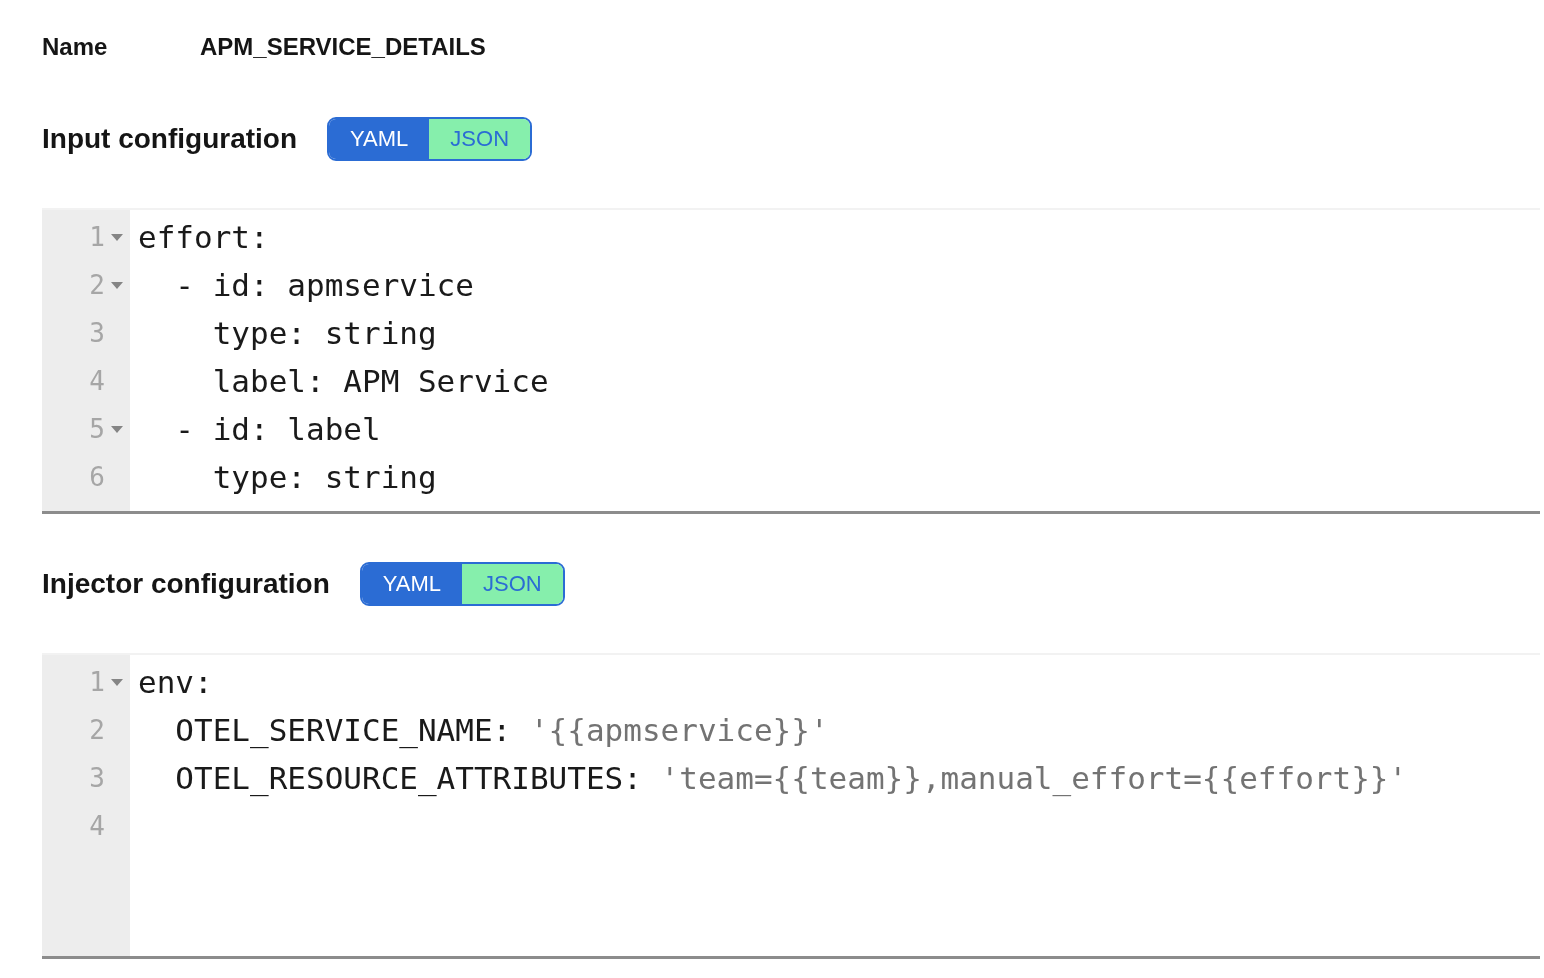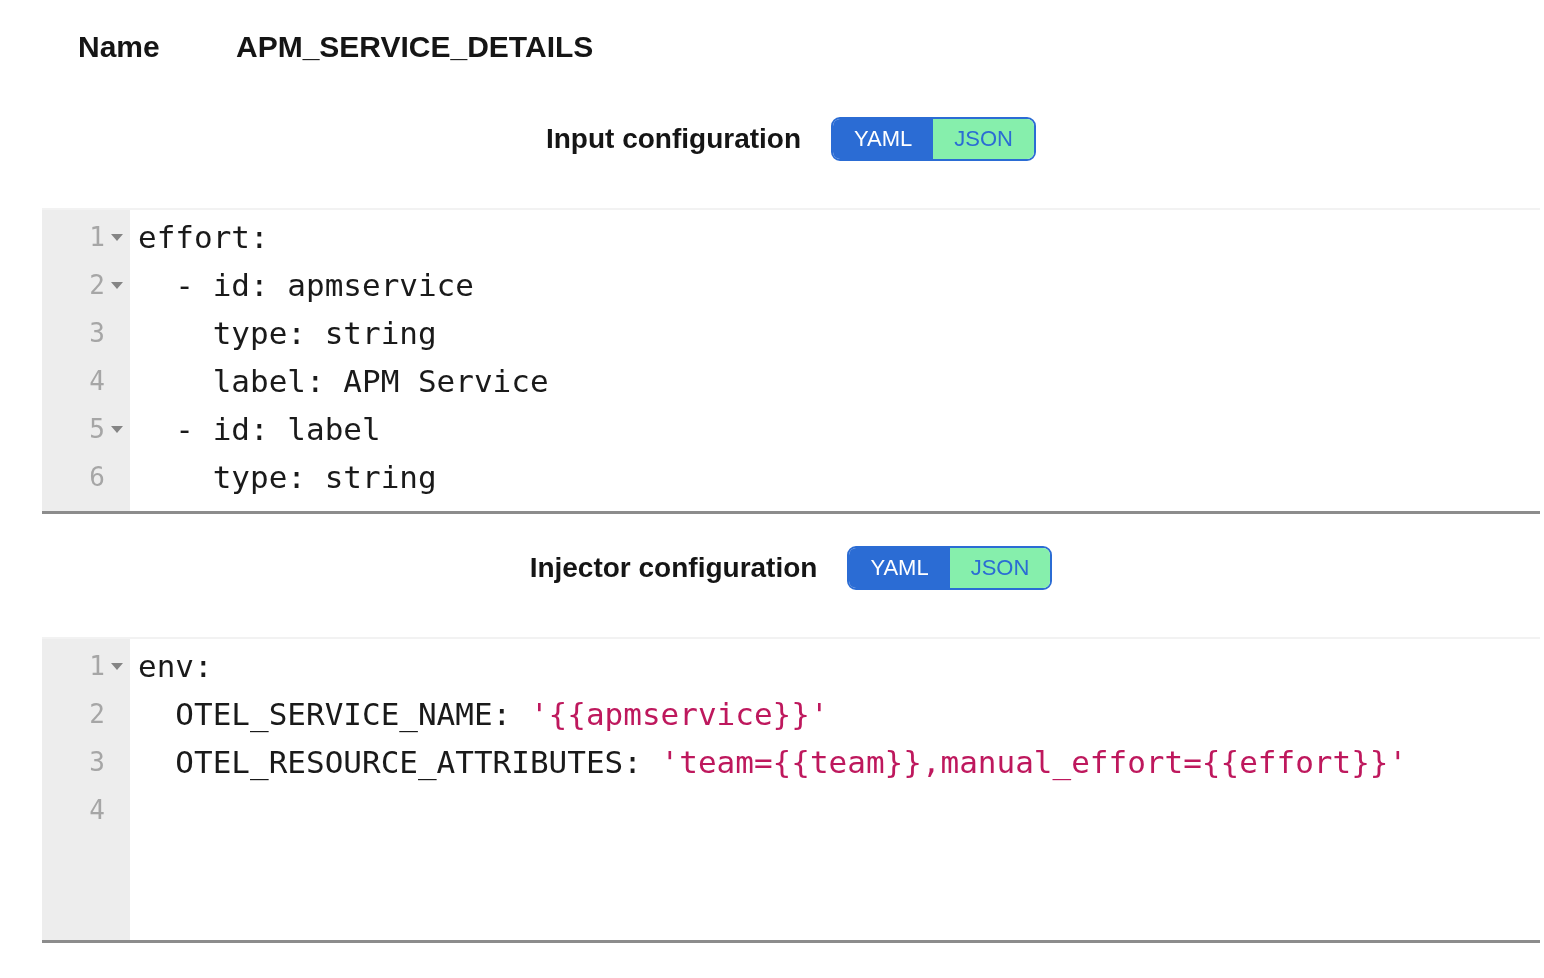--- a/index.html
+++ b/index.html
@@ -1,28 +1,28 @@
 <!DOCTYPE html>
 <html><head>
 <meta charset="utf-8">
 <style>
   * { margin:0; padding:0; box-sizing:border-box; }
   html,body { width:1544px; height:978px; background:#ffffff; overflow:hidden;
               font-family:"Liberation Sans", sans-serif; color:#151515; }
   .page { padding:0 4px 0 42px; }
 
   
-  .name-row { margin-top:30px; display:flex; align-items:flex-start; font-size:30px; line-height:34px;margin-left:36px; }
+  .name-row { margin-top:30px; display:flex; align-items:flex-start; font-size:24px; line-height:34px; }
   .name-label { width:158px; font-weight:700; }
   .name-value { font-weight:700; }
 
   
-  .config-row { display:flex; align-items:center; gap:30px; height:44px;justify-content:center; }
+  .config-row { display:flex; align-items:center; gap:30px; height:44px; }
   .config-row.first { margin-top:53px; }
-  .config-row.second { margin-top:32px; }
+  .config-row.second { margin-top:48px; }
   .config-heading { font-size:28px; font-weight:700; }
 
   .toggle-group { display:inline-flex; height:44px; border:2px solid #2b6cd4;
                   border-radius:9px; overflow:hidden; background:#ffffff; }
   .toggle-btn { display:flex; align-items:center; justify-content:center;
                 padding:0 21px; font-size:22px; font-weight:500; cursor:pointer;
                 border:none; background:transparent; font-family:"Liberation Sans", sans-serif; }
   .toggle-btn.selected { background:#2b6cd4; color:#ffffff; }
   .toggle-btn.unselected { background:#86efac; color:#2b6cd4; }
 
@@ -32,21 +32,21 @@
   .gutter-bg { position:absolute; left:0; top:0; bottom:0; width:88px; background:#ededed; }
   .lines { position:absolute; left:0; top:3px; right:0; }
   .line { display:flex; height:48px; line-height:48px; }
   .ln { flex:0 0 88px; text-align:right; padding-right:25px; position:relative;
         font-family:"DejaVu Sans Mono", monospace; font-size:26px; color:#a6a6a6; }
   .fold { position:absolute; right:7px; top:50%; margin-top:-3px; width:0; height:0;
           border-left:6px solid transparent; border-right:6px solid transparent;
           border-top:7px solid #858585; }
   .codeline { padding-left:8px; white-space:pre; font-family:"DejaVu Sans Mono", monospace;
               font-size:31px; color:#1a1a1a; }
-  .codeline .str { color:#be185d; }
+  .codeline .str { color:#737373; }
 </style>
 </head>
 <body>
 
 <div class="page">
 
   <div class="name-row">
     <span class="name-label">Name</span>
     <span class="name-value">APM_SERVICE_DETAILS</span>
   </div>

